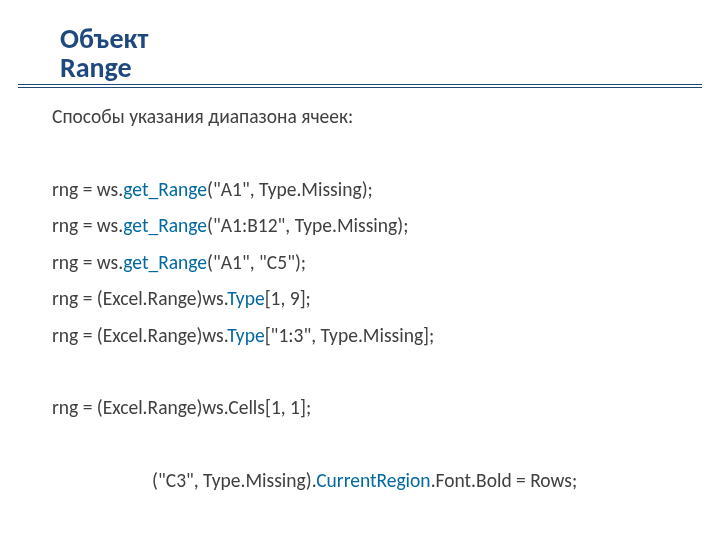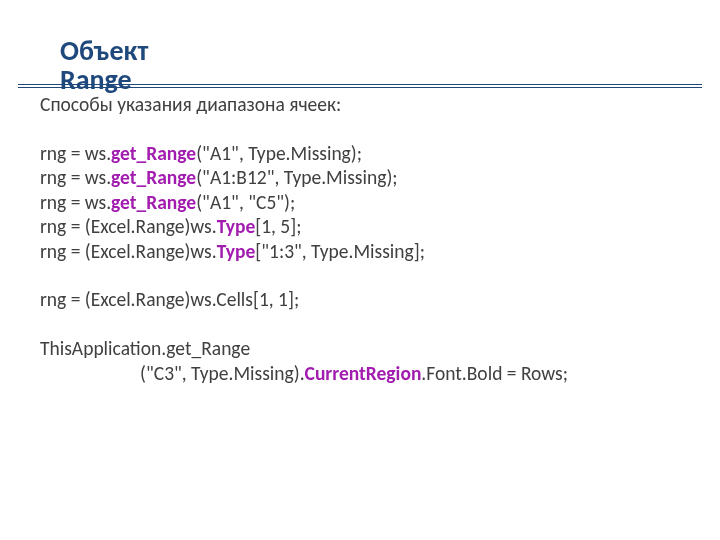--- a/index.html
+++ b/index.html
@@ -13,58 +13,56 @@
     position: relative;
   }
   .title {
     position: absolute;
     left: 60px;
     top: 24px;
     font-size: 28px;
     font-weight: 700;
     color: #1f497d;
     line-height: 1.05;
-    margin-top: 12px;
   }
   .underline {
     position: absolute;
     left: 18px;
     right: 18px;
     top: 84px;
     height: 0;
     border-top: 4px double #1f497d;
   }
   .body {
     position: absolute;
     left: 40px;
     top: 92px;
     right: 30px;
     font-size: 19.5px;
     line-height: 1.26;
   }
-  .body p { margin: 0; }
+  .body p { margin: 12px; }
   .body .sp { height: 24px; }
-  .m { color: #a21caf; font-weight: 700; }
+  .m { color: #0369a1; font-weight: 400; }
   .indent { padding-left: 100px; }
 </style>
 </head>
 <body>
 
 <div class="title">
   <span>Объект</span><br>
   <span>Range</span>
 </div>
 <div class="underline"></div>
 
 <div class="body">
   <p>Способы указания диапазона ячеек:</p>
   <div class="sp"></div>
   <p><span>rng = ws.</span><span class="m">get_Range</span><span>("A1", Type.Missing);</span></p>
   <p><span>rng = ws.</span><span class="m">get_Range</span><span>("A1:B12", Type.Missing);</span></p>
   <p><span>rng = ws.</span><span class="m">get_Range</span><span>("A1", "C5");</span></p>
-  <p><span>rng = (Excel.Range)ws.</span><span class="m">Type</span><span>[1, 5];</span></p>
+  <p><span>rng = (Excel.Range)ws.</span><span class="m">Type</span><span>[1, 9];</span></p>
   <p><span>rng = (Excel.Range)ws.</span><span class="m">Type</span><span>["1:3", Type.Missing];</span></p>
   <div class="sp"></div>
   <p>rng = (Excel.Range)ws.Cells[1, 1];</p>
   <div class="sp"></div>
-  <p>ThisApplication.get_Range</p>
   <p class="indent"><span>("C3", Type.Missing).</span><span class="m">CurrentRegion</span><span>.Font.Bold = Rows;</span></p>
 </div>
 
 </body></html>

